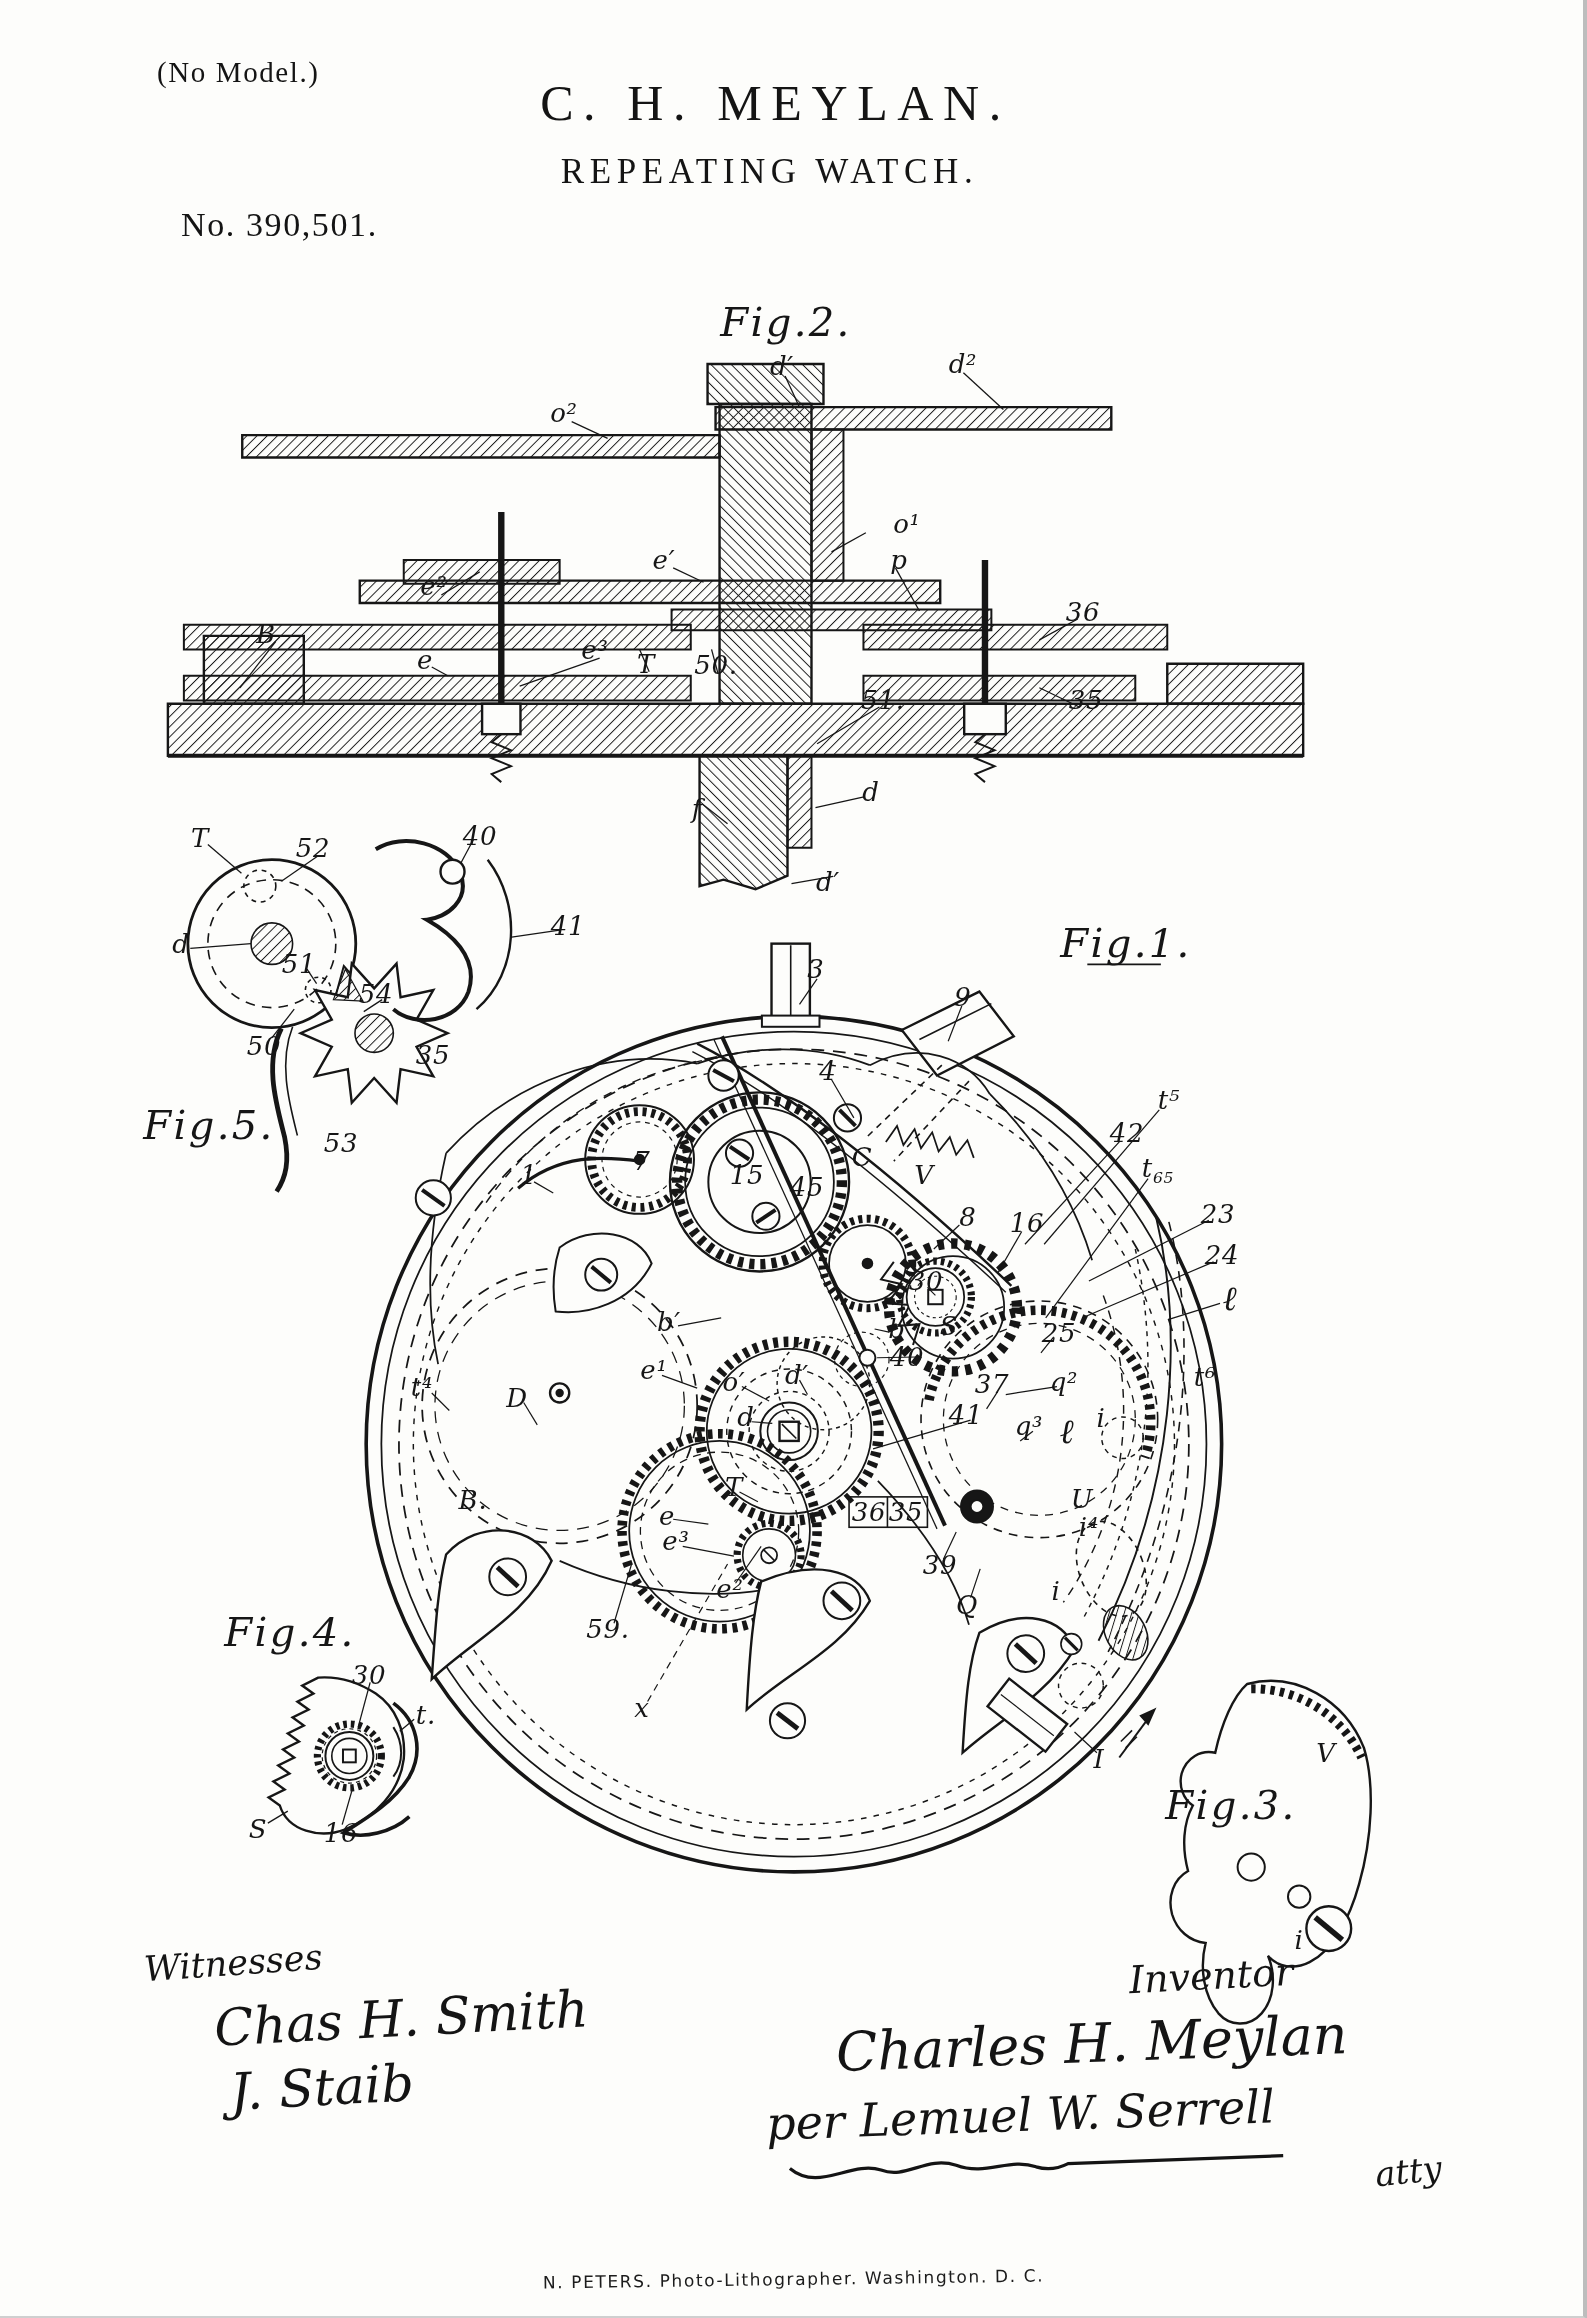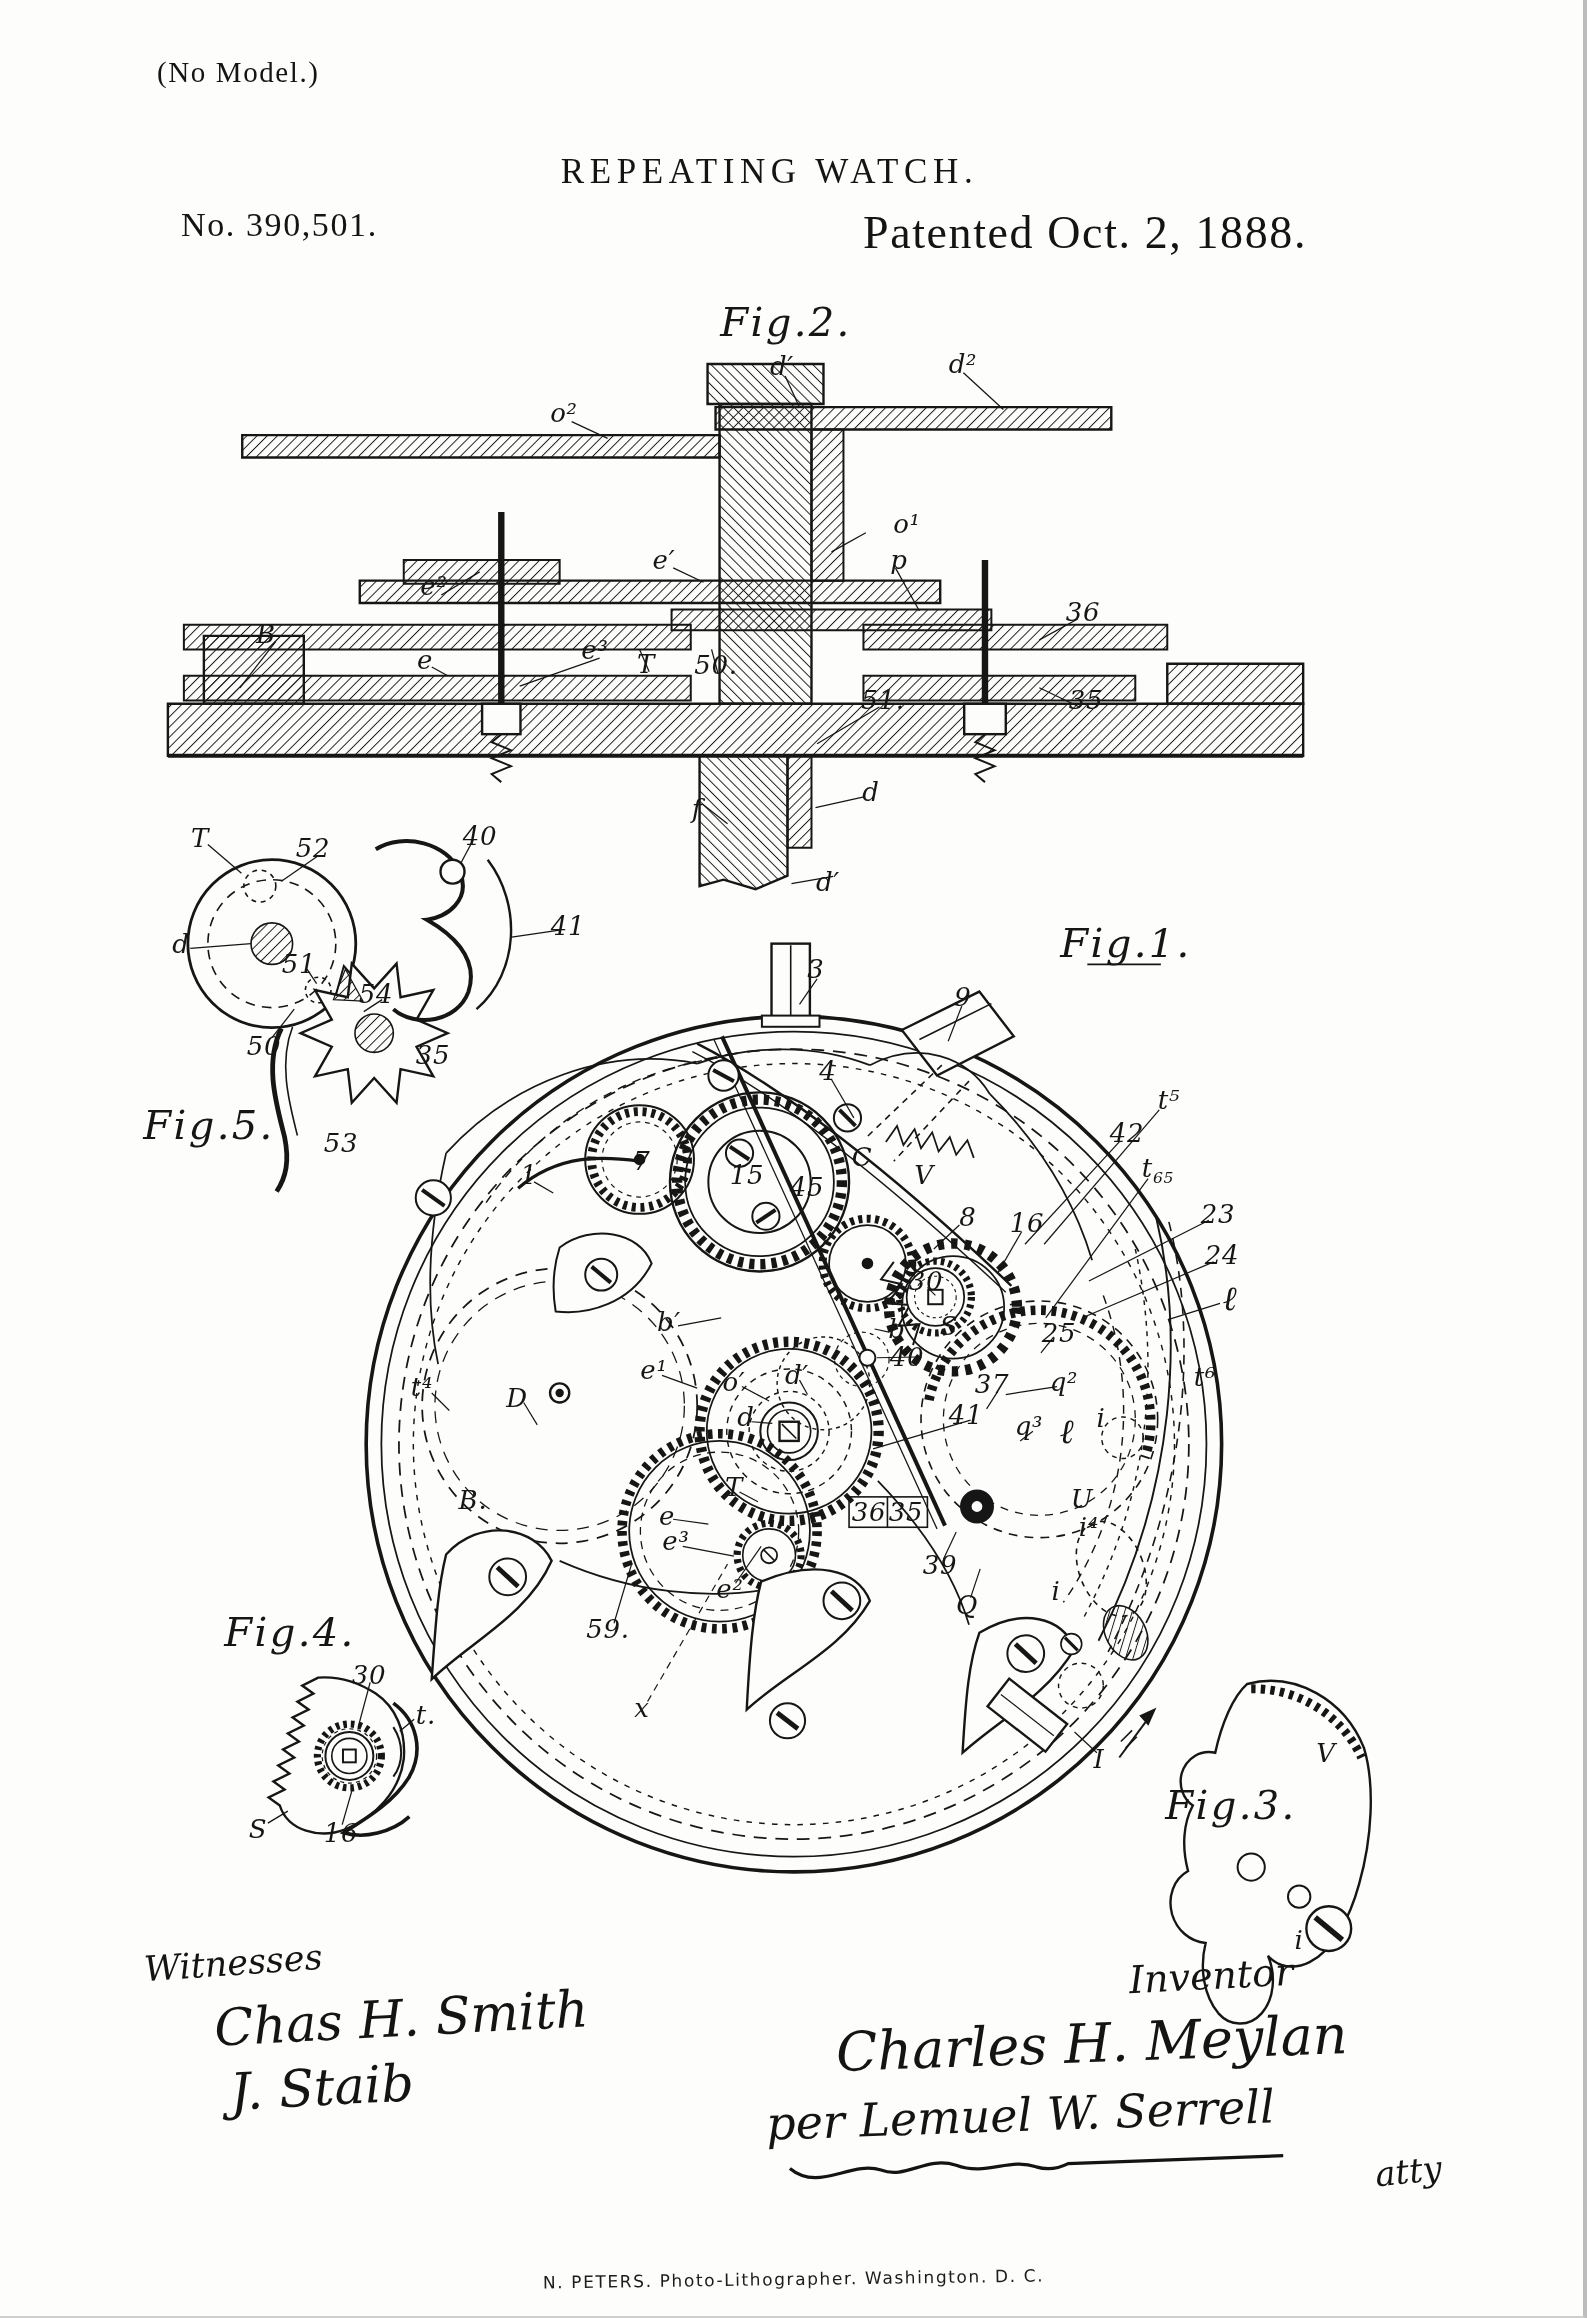--- a/index.html
+++ b/index.html
@@ -389,23 +389,23 @@
         <line x1="1645" y1="2398" x2="1679" y2="2426" stroke-width="7"></line>
       </g>
     </g>
 
     <g stroke="#141414" fill="none">
       <path d="M988,2712 C1024,2742 1064,2702 1102,2714 C1134,2726 1158,2696 1196,2708 C1234,2722 1262,2698 1296,2710 C1312,2715 1324,2712 1336,2706 L1605,2696" stroke-width="4"></path>
     </g>
   </svg>
 
   <div class="hdr hdr-nomodel">(No Model.)</div>
+  <div class="hdr hdr-name">C. H. MEYLAN.</div>
   <div class="hdr hdr-title">REPEATING WATCH.</div>
   <div class="hdr hdr-number">No. 390,501.</div>
-  <div class="hdr hdr-date">Patented Oct. 2, 1888.</div>
 
   <div class="labels-layer">
       <span class="lbl figtitle" style="left: 786px; top: 322px;">Fig.2.</span>
       <span class="lbl" style="left: 782px; top: 366px;">d′</span>
       <span class="lbl" style="left: 963px; top: 364px;">d²</span>
       <span class="lbl" style="left: 564px; top: 413px;">o²</span>
       <span class="lbl" style="left: 871px; top: 524px; margin-left: 36px;">o¹</span>
       <span class="lbl" style="left: 899px; top: 560px;">p</span>
       <span class="lbl" style="left: 664px; top: 560px;">e′</span>
       <span class="lbl" style="left: 434px; top: 586px;">e²</span>

